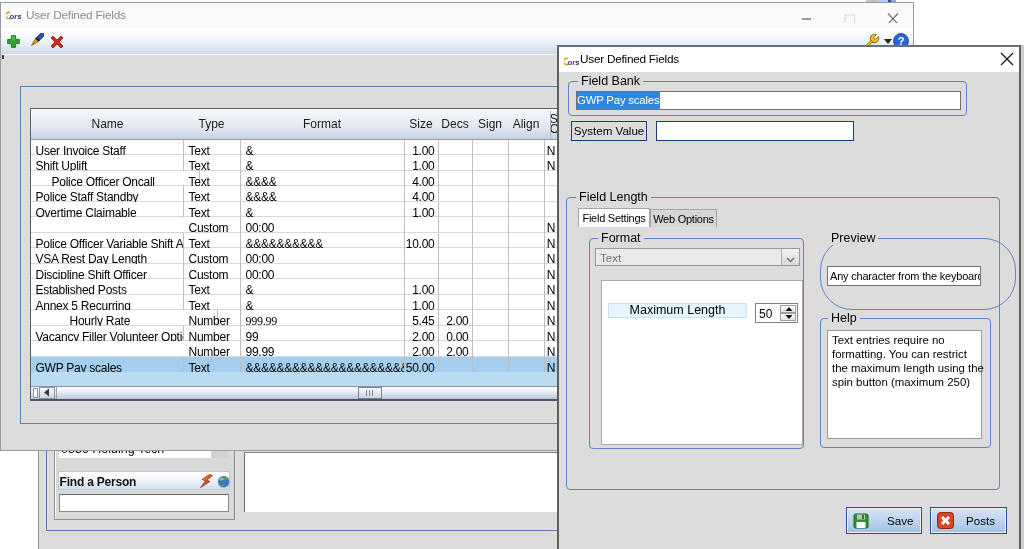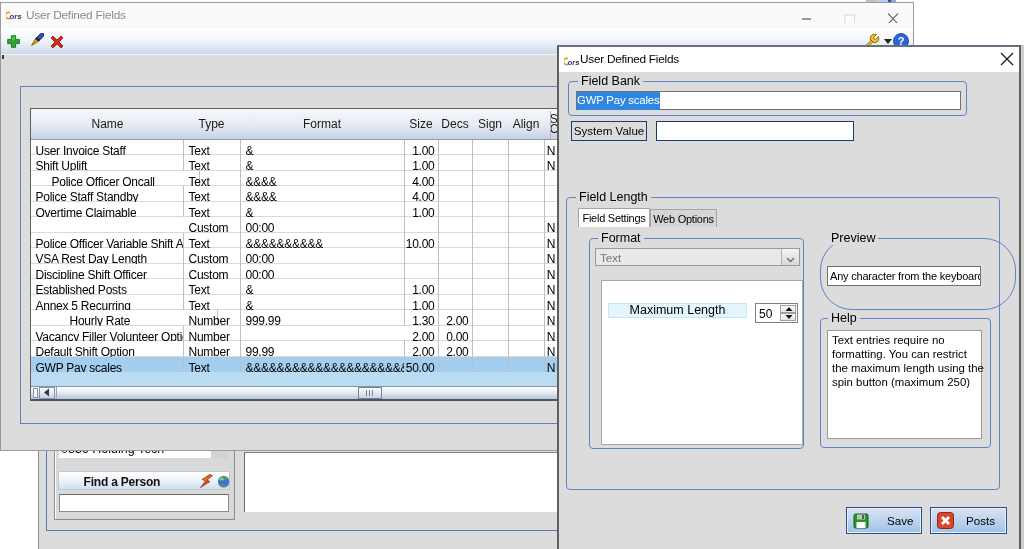--- a/index.html
+++ b/index.html
@@ -74,21 +74,21 @@
        box-shadow:inset 1px 1px 0 #fdfdfd, inset -1px -1px 0 #d2d2d2;"></div>
 
   <div class="abs" style="left:20px;top:0px;width:169px;height:8.5px;background:#fff;overflow:hidden;">
      <div style="position:absolute;left:2px;top:-7px;font-size:12.5px;color:#000;">0836 Holding Tech</div>
      <div style="position:absolute;right:0;top:0;width:17px;height:9px;background:#d2d2d2;"></div>
   </div>
 
   <div class="abs" style="left:19px;top:22px;width:172px;height:19px;
        background:linear-gradient(180deg,#ffffff 0%,#f0f5fa 45%,#cfe0ef 100%);
        border:1px solid #c0c8d2;box-sizing:border-box;">
-    <div style="position:absolute;left:0.5px;top:2.5px;font-size:12px;color:#111;font-weight:bold;letter-spacing:-0.2px;padding-left:24px;">Find a Person</div>
+    <div style="position:absolute;left:0.5px;top:2.5px;font-size:12px;color:#111;font-weight:bold;letter-spacing:-0.2px;">Find a Person</div>
 
     <svg style="position:absolute;left:140px;top:2px" width="15" height="15" viewBox="0 0 15 15">
       <defs>
           <linearGradient id="bolt" x1="0" y1="0" x2="1" y2="1">
         <stop offset="0" stop-color="#f6a21d"></stop>
             <stop offset="0.5" stop-color="#e8541e"></stop>
             <stop offset="1" stop-color="#b3160b"></stop>
       </linearGradient>
         </defs>
       <polygon points="10.5,0.5 3,5.5 6.5,6.8 1.5,13.5 11,7.5 7.8,6.2 13.5,1.5" fill="url(#bolt)" stroke="#7d1505" stroke-width="0.6"></polygon>
@@ -281,38 +281,38 @@
     <div class="cell l" style="left:210px;width:164px;">&amp;</div>
     <div class="cell r" style="left:374px;width:34px;">1.00</div>
     <div class="cell r" style="left:408px;width:34px;"></div>
     <div class="cell" style="left:442px;width:36px;"></div>
     <div class="cell" style="left:478px;width:36px;"></div>
     <div class="cell c" style="left:514px;width:14px;">N</div>
   </div>
         <div class="row rline" style="top:170.5px">
     <div class="cell l" style="left:12px;width:153px;margin-left:22px;">Hourly Rate</div>
     <div class="cell l" style="left:153px;width:57px;">Number</div>
-    <div class="cell l" style="left:210px;width:164px;">999.99</div>
-    <div class="cell r" style="left:374px;width:34px;">1.30</div>
+    <div class="cell l" style="left:210px;width:164px;font-family:Liberation Serif, serif;">999.99</div>
+    <div class="cell r" style="left:374px;width:34px;">5.45</div>
     <div class="cell r" style="left:408px;width:34px;">2.00</div>
     <div class="cell" style="left:442px;width:36px;"></div>
     <div class="cell" style="left:478px;width:36px;"></div>
     <div class="cell c" style="left:514px;width:14px;">N</div>
   </div>
         <div class="row rline" style="top:186px">
     <div class="cell l" style="left:0;width:153px;">Vacancy Filler Volunteer Option</div>
     <div class="cell l" style="left:153px;width:57px;">Number</div>
+    <div class="cell l" style="left:210px;width:164px;">99</div>
     <div class="cell r" style="left:374px;width:34px;">2.00</div>
     <div class="cell r" style="left:408px;width:34px;">0.00</div>
     <div class="cell" style="left:442px;width:36px;"></div>
     <div class="cell" style="left:478px;width:36px;"></div>
     <div class="cell c" style="left:514px;width:14px;">N</div>
   </div>
         <div class="row rline" style="top:201.5px">
-    <div class="cell l" style="left:0;width:153px;">Default Shift Option</div>
     <div class="cell l" style="left:153px;width:57px;">Number</div>
     <div class="cell l" style="left:210px;width:164px;">99.99</div>
     <div class="cell r" style="left:374px;width:34px;">2.00</div>
     <div class="cell r" style="left:408px;width:34px;">2.00</div>
     <div class="cell" style="left:442px;width:36px;"></div>
     <div class="cell" style="left:478px;width:36px;"></div>
     <div class="cell c" style="left:514px;width:14px;">N</div>
   </div>
         <div class="row rline sel" style="top:217px">
     <div class="cell l sel" style="left:0;width:153px;">GWP Pay scales</div>

